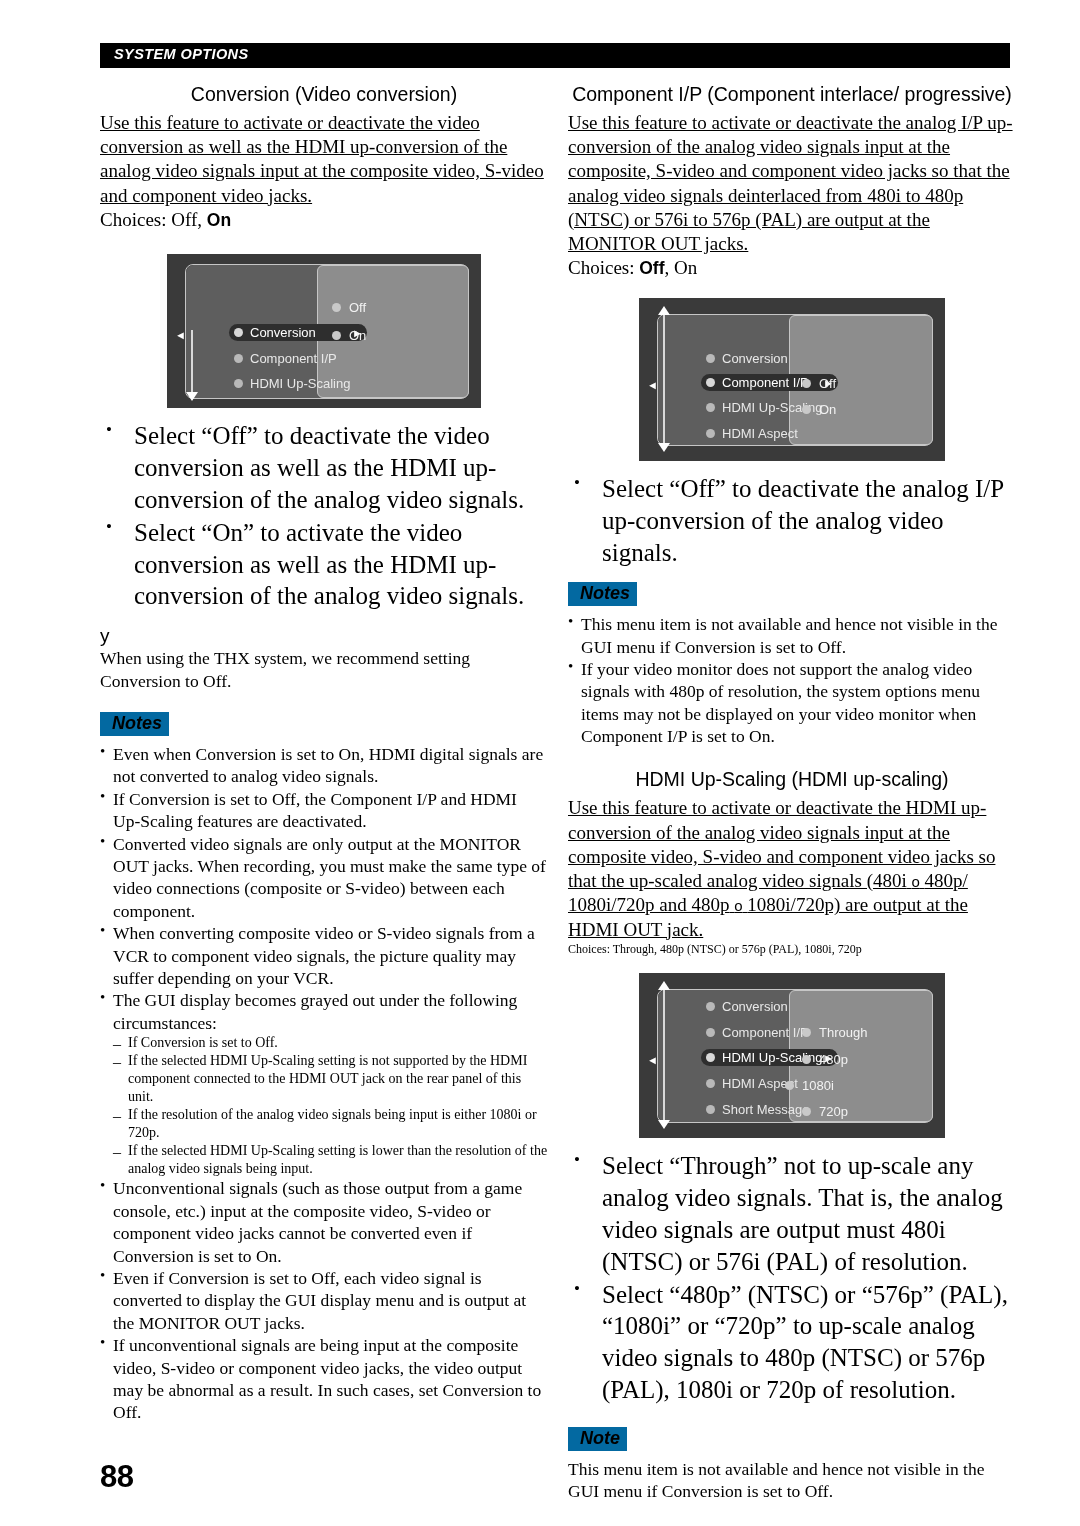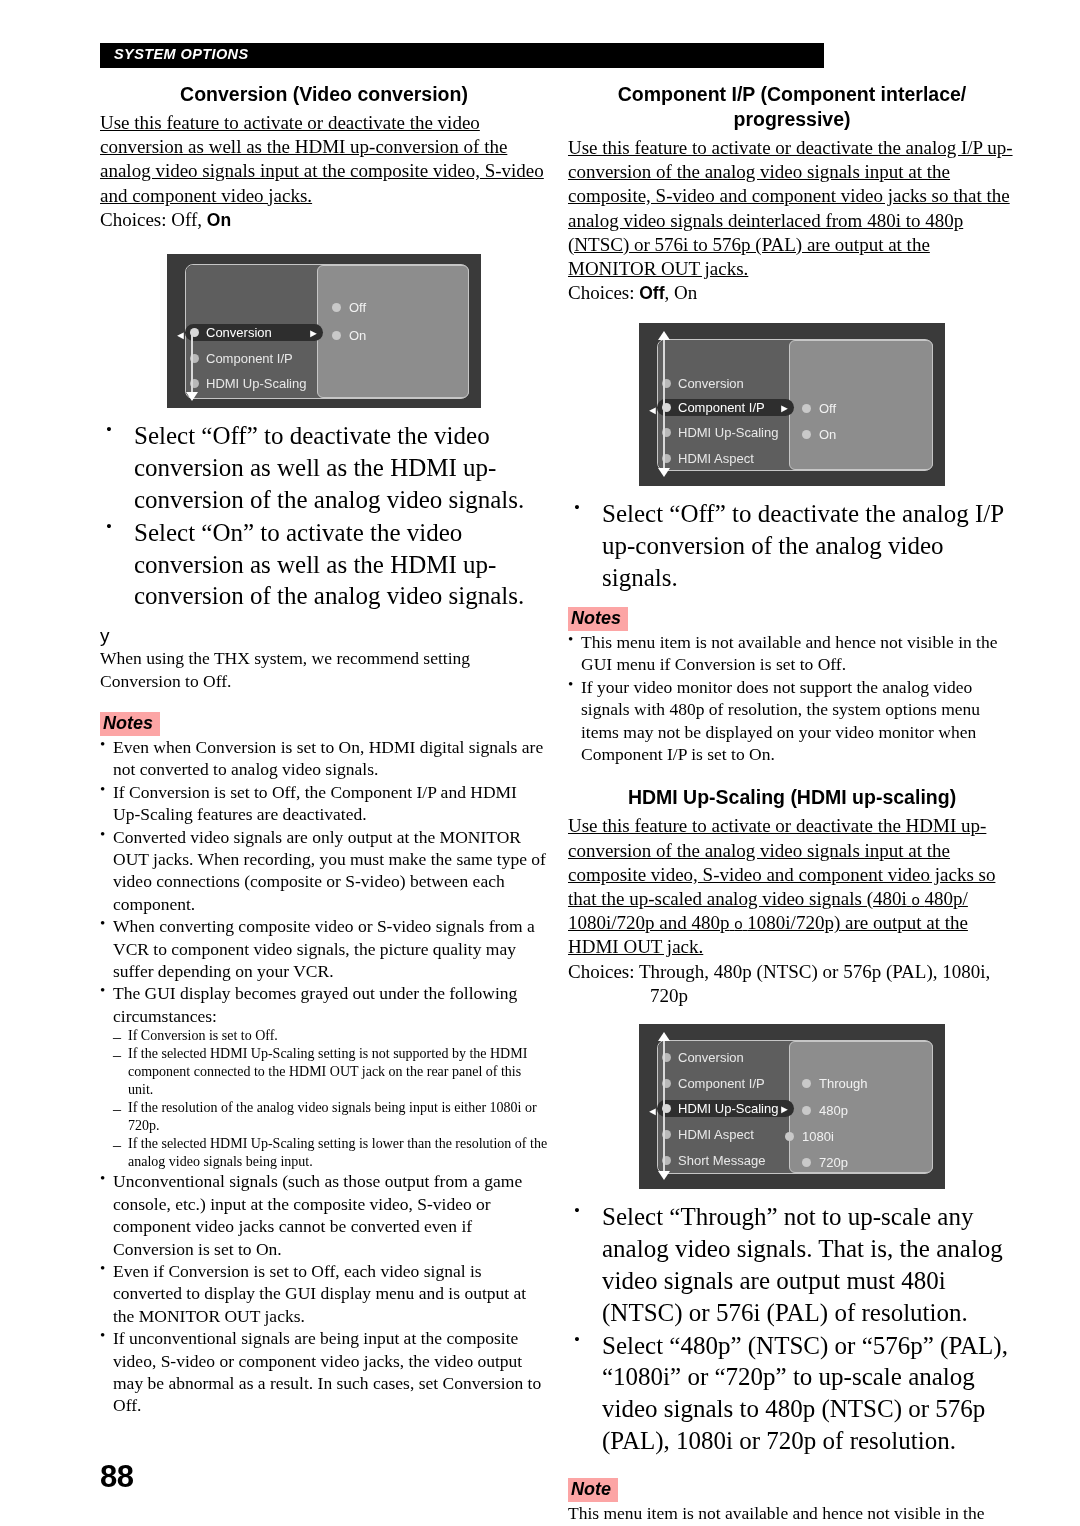--- a/index.html
+++ b/index.html
@@ -19,21 +19,21 @@
     left: 0; top: 0;
     width: 1080px;
     height: 1526px;
   }
 
   
   .header-bar {
     position: absolute;
     left: 100px;
     top: 43px;
-    width: 724px;
+    width: 910px;
     height: 25px;
     background: #000000;
   }
   .header-bar-label {
     position: absolute;
     left: 14px;
     top: 3px;
     font-family: "Liberation Sans", sans-serif;
     font-style: italic;
     font-weight: bold;
@@ -45,39 +45,39 @@
   
   .col {
     position: absolute;
     top: 82px;
   }
   .col-left  { left: 100px;  width: 448px; }
   .col-right { left: 568px;  width: 448px; }
 
   h2.section-title {
     font-family: "Liberation Sans", sans-serif;
-    font-weight: bold;
+    font-weight: normal;
     font-size: 19.5px;
     text-align: center;
     line-height: 1.28;
     margin-bottom: 4px;
   }
 
   p.body {
     font-size: 19px;
     line-height: 1.275;
     text-align: left;
     text-decoration: underline;
   }
 
   p.choices { font-size: 19px; line-height: 1.275; }
   p.choices .bold { font-family: "Liberation Sans", sans-serif; font-weight: bold; font-size: 17.5px; }
 
   .choices-hang {
-    font-size: 19px;
+    font-size: 12px;
     line-height: 1.275;
     padding-left: 82px;
     text-indent: -82px;
   }
 
   
   ul.sel-list { list-style: none; margin-top: 12px; }
   ul.sel-list > li {
     font-size: 25px;
     line-height: 1.275;
@@ -118,26 +118,27 @@
   ul.note-list ul.sub-list > li::before {
     content: "\2013";
     position: absolute;
     left: 0px;
     top: 0px;
     font-size: 16px;
   }
 
   .notes-badge {
     display: inline-block;
-    background: #fca5a5;
+    background: #0369a1;
     font-family: "Liberation Sans", sans-serif;
     font-style: italic;
     font-weight: bold;
     font-size: 18px;
-    padding: 1px 7px 2px 3px;
+    padding: 1px 7px 2px 12px;
+    margin-bottom: 7px;
   }
 
   .tip-y {
     font-family: "Liberation Sans", sans-serif;
     font-size: 19px;
     line-height: 1;
     margin-top: 14px;
     margin-bottom: 2px;
   }
   .tip-text { font-size: 17.5px; line-height: 1.28; }
@@ -168,20 +169,21 @@
     border: 1.5px solid #c6c6c6;
     border-radius: 6px;
   }
   .menu-row {
     position: absolute;
     display: flex;
     align-items: center;
     color: #e8e8e8;
     font-size: 13px;
     white-space: nowrap;
+    margin-left: 44px;
   }
   .menu-row .dot {
     width: 9px; height: 9px;
     border-radius: 50%;
     background: #b9b9b9;
     margin-right: 7px;
     flex: 0 0 auto;
   }
   .menu-row.selected {
     background: #2e2e2e;

